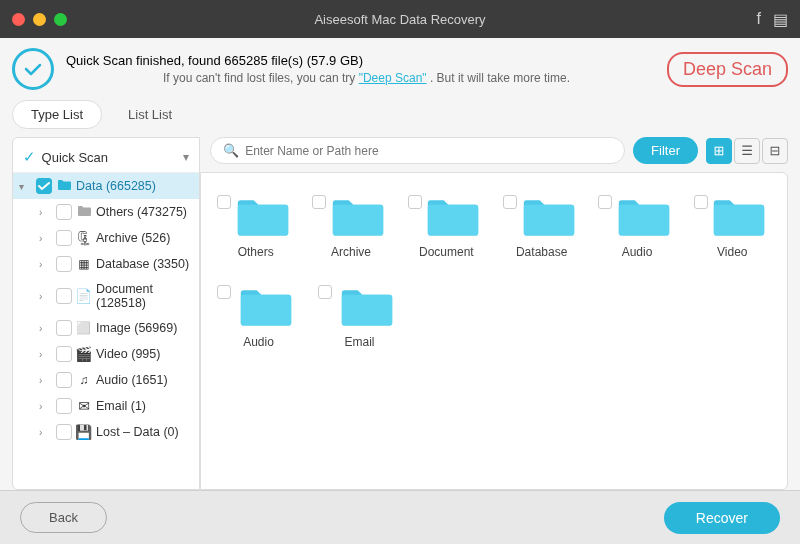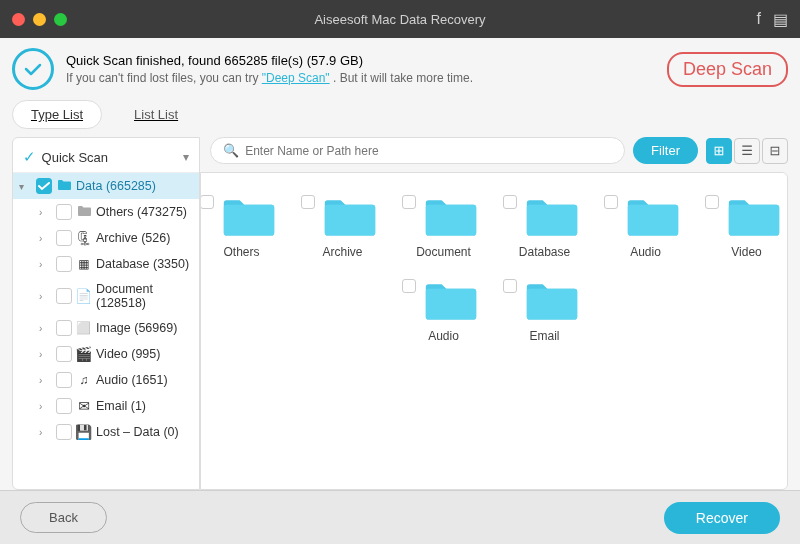--- a/index.html
+++ b/index.html
@@ -85,20 +85,21 @@
     }
     .info-text .line1 {
       font-size: 13px;
       color: #000000;
       font-weight: 500;
     }
     .info-text .line2 {
       font-size: 12px;
       color: #666;
       margin-top: 3px;
+      text-align: center;
     }
     .info-text .deep-scan-link {
       color: #29b6d8;
       text-decoration: underline;
       cursor: pointer;
     }
     .deep-scan-btn {
       border: 2px solid #e05a5a;
       background: transparent;
       color: #e05a5a;
@@ -107,23 +108,22 @@
       font-size: 18px;
       cursor: pointer;
       white-space: nowrap;
       flex-shrink: 0;
     }
 
     
     .tabs-row {
       display: flex;
       align-items: center;
-      gap: 14px;
+      gap: 8px;
       margin-bottom: 8px;
-      text-decoration: underline;
     }
     .tab {
       padding: 6px 18px;
       border-radius: 16px;
       font-size: 13px;
       cursor: pointer;
       border: none;
       background: transparent;
       color: #555;
     }
@@ -275,22 +275,21 @@
     
     .file-grid {
       flex: 1;
       background: #fff;
       border: 1px solid #ddd;
       border-radius: 0 6px 6px 0;
       overflow-y: auto;
       padding: 10px;
       display: flex;
       flex-direction: column;
-      gap: 0;
-      align-items: center;
+      gap: 6px;
     }
     .file-grid-row {
       display: flex;
       gap: 6px;
     }
     .file-item {
       display: flex;
       flex-direction: column;
       align-items: center;
       width: 95px;

